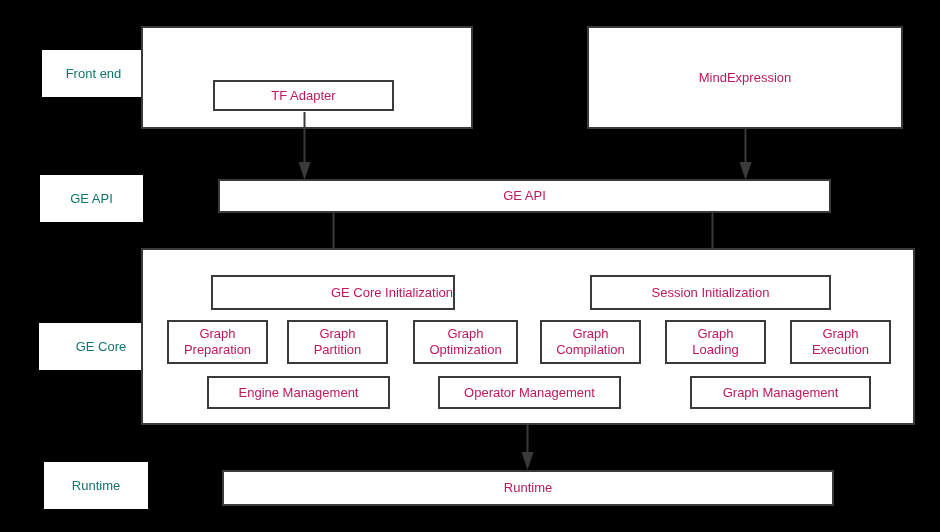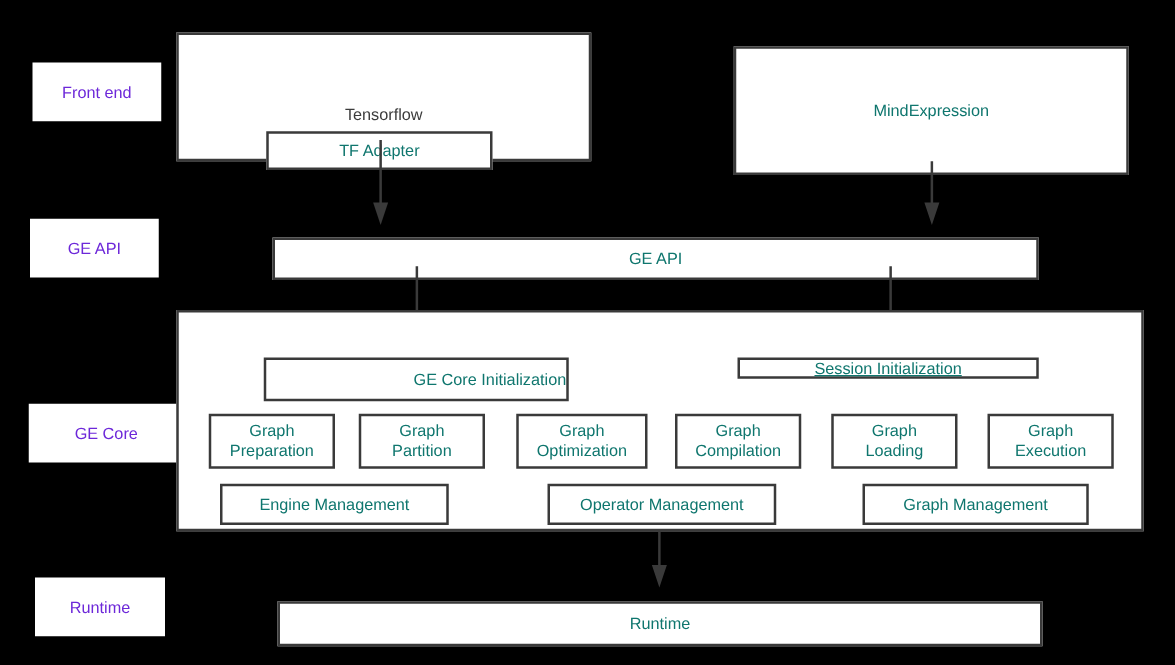--- a/index.html
+++ b/index.html
@@ -13,39 +13,39 @@
     height: 532px;
     background: #000000;
     font-family: "Liberation Sans", sans-serif;
     overflow: hidden;
   }
   .box {
     position: absolute;
     box-sizing: border-box;
     background: #ffffff;
     border: 2px solid #3a3a3a;
-    color: #0f766e;
+    color: #be185d;
     display: flex;
     align-items: center;
     justify-content: center;
     text-align: center;
     line-height: 1.2;
     white-space: pre-line;
-    margin-top: 11px;
   }
   .plain {
     position: absolute;
     box-sizing: border-box;
     background: #ffffff;
     border: none;
-    color: #6d28d9;
+    color: #0f766e;
     display: flex;
     align-items: center;
     justify-content: center;
     text-align: center;
+    margin-left: 16px;
   }
   .layer-label { font-size: 13px; }
   .group-title {
     position: absolute;
     color: #3c3c3c;
     font-size: 13px;
     text-align: center;
     width: 100%;
     left: 0;
   }
@@ -78,21 +78,21 @@
     <span>GE Core</span>
   </div>
 
   <div class="plain layer-label" style="left:28px; top:462px; width:104px; height:47px;">
     <span>Runtime</span>
   </div>
 
   <div class="container-box" style="left:141px; top:26px; width:332px; height:103px;">
     <div class="group-title" style="top:56px;">Tensorflow</div>
   </div>
-  <div class="box f13" style="left:213px; top:94px; width:181px; height:31px;">
+  <div class="box f13" style="left:213px; top:80px; width:181px; height:31px;">
     <span>TF Adapter</span>
   </div>
 
   <div class="box f13" style="left:587px; top:26px; width:316px; height:103px;">
     <span>MindExpression</span>
   </div>
 
   <div class="arrow" style="left:296px; top:112px; width:17px; height:68px;">
     <svg width="17" height="68">
       <line x1="8.5" y1="0" x2="8.5" y2="56" stroke="#3a3a3a" stroke-width="2"></line>
@@ -123,21 +123,21 @@
       <line x1="8.5" y1="0" x2="8.5" y2="50" stroke="#3a3a3a" stroke-width="2"></line>
       <polygon points="8.5,62 2.5,44 14.5,44" fill="#3a3a3a"></polygon>
     </svg>
   </div>
 
   <div class="container-box" style="left:141px; top:248px; width:774px; height:177px;"></div>
 
   <div class="box f13" style="left:211px; top:275px; width:244px; height:35px;justify-content:flex-end;">
     <span>GE Core Initialization</span>
   </div>
-  <div class="box f13" style="left:590px; top:275px; width:241px; height:17px;text-decoration:underline;">
+  <div class="box f13" style="left:590px; top:275px; width:241px; height:35px;">
     <span>Session Initialization</span>
   </div>
 
   <div class="box f13" style="left:167px; top:320px; width:101px; height:44px;">
     <span>Graph
 Preparation</span>
   </div>
   <div class="box f13" style="left:287px; top:320px; width:101px; height:44px;">
     <span>Graph
 Partition</span>
@@ -152,21 +152,21 @@
   </div>
   <div class="box f13" style="left:665px; top:320px; width:101px; height:44px;">
     <span>Graph
 Loading</span>
   </div>
   <div class="box f13" style="left:790px; top:320px; width:101px; height:44px;">
     <span>Graph
 Execution</span>
   </div>
 
-  <div class="box f13" style="left:176px; top:376px; width:183px; height:33px;">
+  <div class="box f13" style="left:207px; top:376px; width:183px; height:33px;">
     <span>Engine Management</span>
   </div>
   <div class="box f13" style="left:690px; top:376px; width:181px; height:33px;">
     <span>Graph Management</span>
   </div>
   <div class="box f13" style="left:438px; top:376px; width:183px; height:33px;">
     <span>Operator Management</span>
   </div>
 
   <div class="arrow" style="left:519px; top:425px; width:17px; height:45px;">

